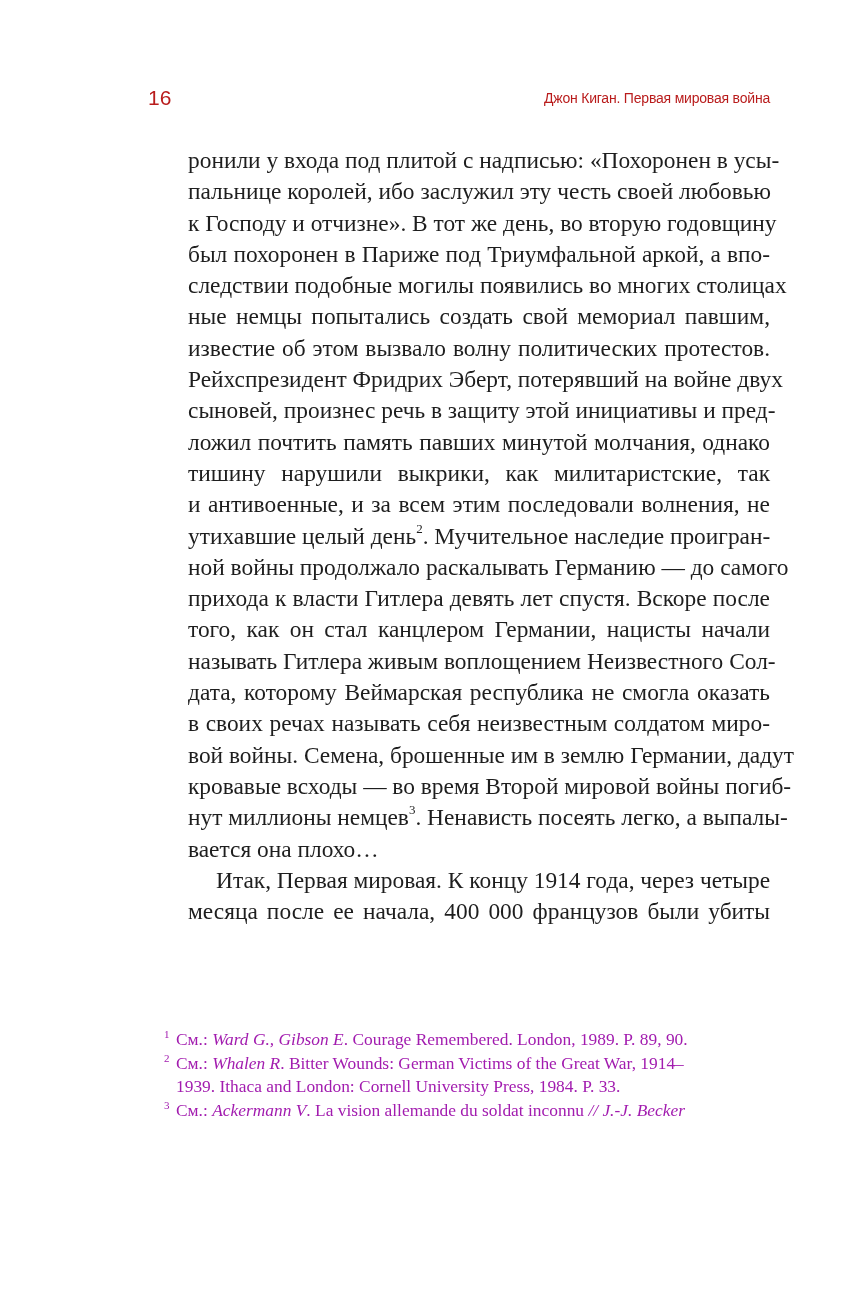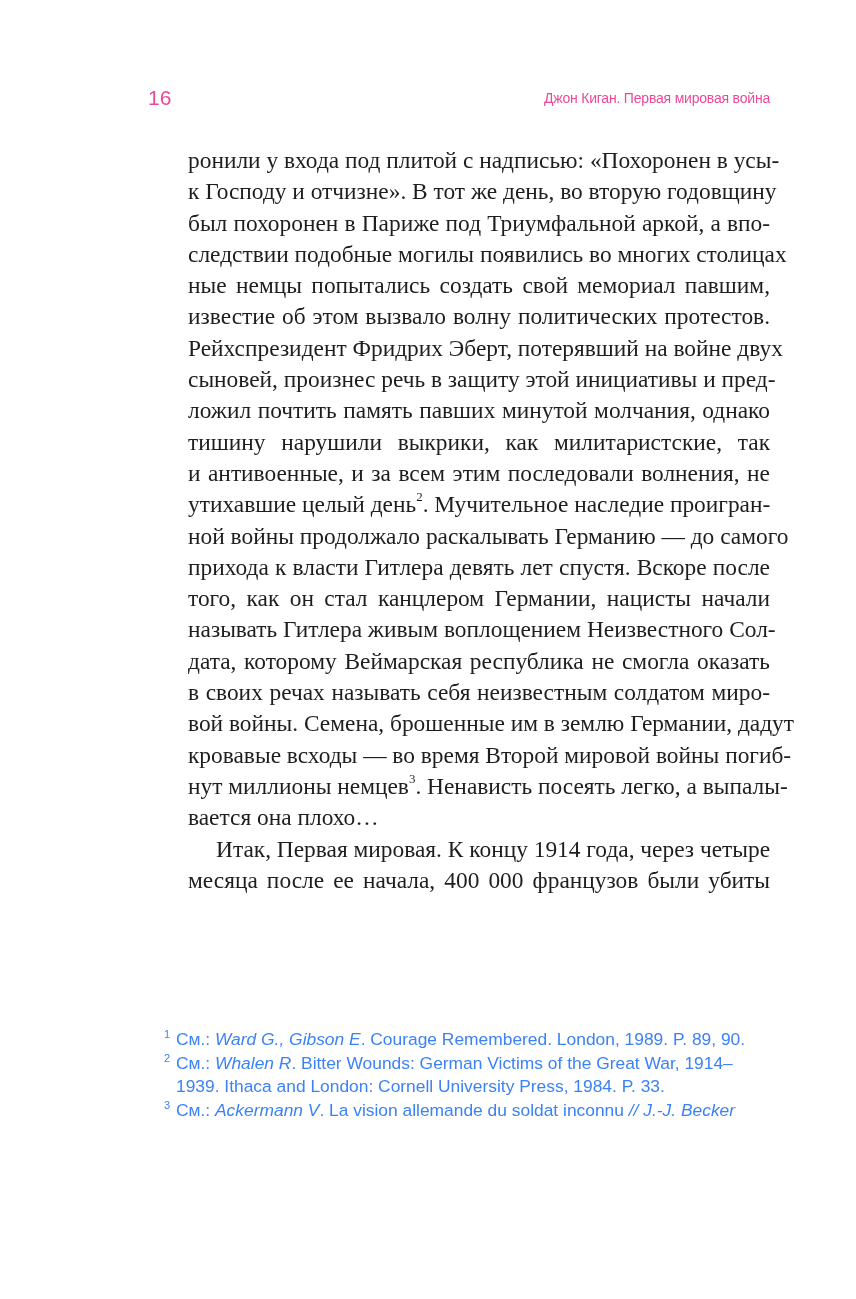--- a/index.html
+++ b/index.html
@@ -16,21 +16,21 @@
     }
     .running-head {
       position: absolute;
       left: 148px;
       top: 84px;
       width: 622px;
       height: 28px;
       font-family: "Liberation Sans", sans-serif;
       font-size: 19px;
       line-height: 28px;
-      color: #ec4899;
+      color: #b91c1c;
     }
     .page-number {
       position: absolute;
       left: 0;
       top: 0;
       font-size: 21px;
     }
     .book-title {
       position: absolute;
       right: 0;
@@ -67,23 +67,23 @@
       line-height: 0;
       position: relative;
       top: -2px;
       vertical-align: super;
     }
     .footnotes {
       position: absolute;
       left: 148px;
       top: 1028px;
       width: 622px;
-      font-family: Liberation Sans, sans-serif;
+      font-family: Liberation Serif, serif;
       font-size: 17.4px;
-      color: #3b82f6;
+      color: #a21caf;
     }
     .fn-line {
       display: block;
       height: 23.5px;
       line-height: 23.5px;
       white-space: nowrap;
     }
     .fn-line.first {
       padding-left: 16px;
       position: relative;
@@ -104,20 +104,21 @@
 </head>
 <body>
 
 <div class="running-head">
   <span class="page-number">16</span>
   <span class="book-title">Джон Киган. Первая мировая война</span>
 </div>
 
 <div class="body-text">
   <span class="body-line">ронили у входа под плитой с надписью: «Похоронен в усы-</span>
+  <span class="body-line">пальнице королей, ибо заслужил эту честь своей любовью</span>
   <span class="body-line">к Господу и отчизне». В тот же день, во вторую годовщину</span>
   <span class="body-line">был похоронен в Париже под Триумфальной аркой, а впо-</span>
   <span class="body-line">следствии подобные могилы появились во многих столицах</span>
   <span class="body-line">ные немцы попытались создать свой мемориал павшим,</span>
   <span class="body-line">известие об этом вызвало волну политических протестов.</span>
   <span class="body-line">Рейхспрезидент Фридрих Эберт, потерявший на войне двух</span>
   <span class="body-line">сыновей, произнес речь в защиту этой инициативы и пред-</span>
   <span class="body-line">ложил почтить память павших минутой молчания, однако</span>
   <span class="body-line">тишину нарушили выкрики, как милитаристские, так</span>
   <span class="body-line">и антивоенные, и за всем этим последовали волнения, не</span>

